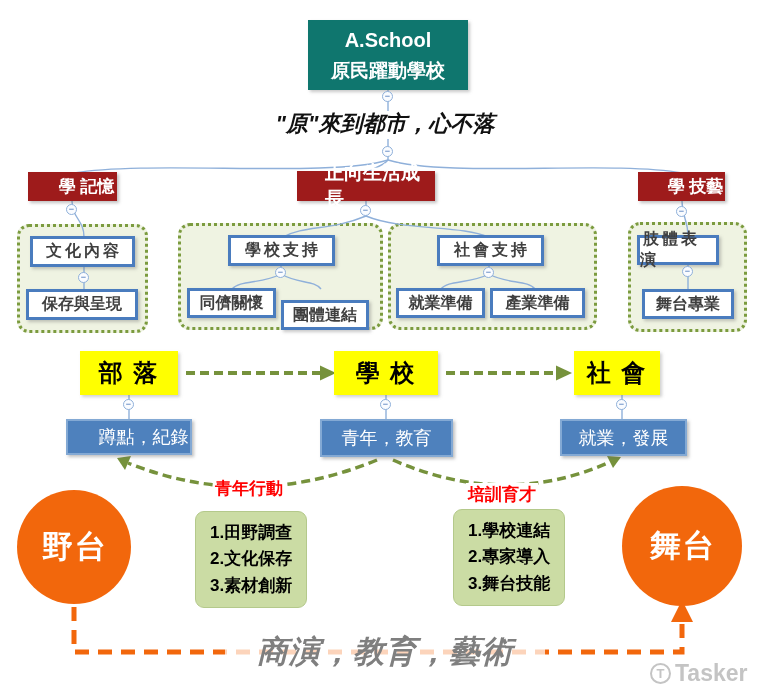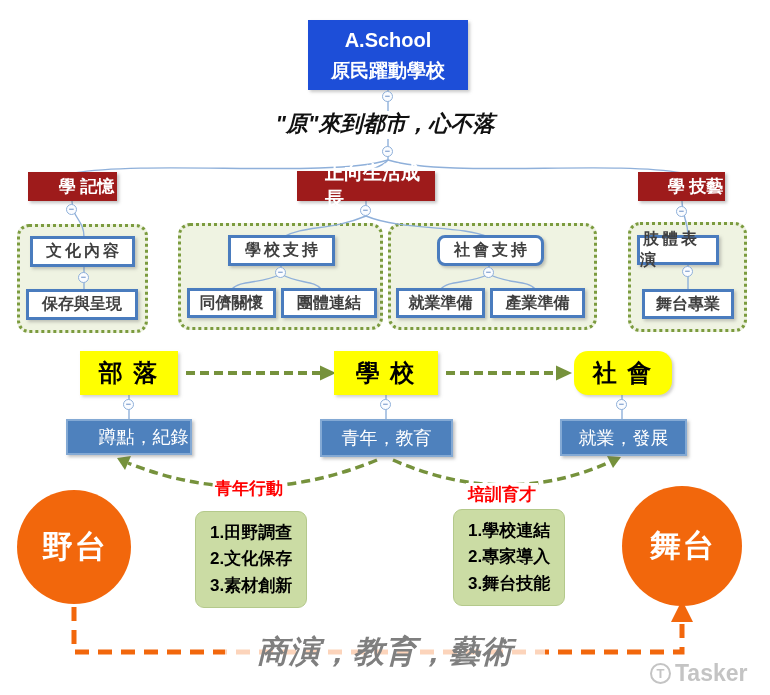--- a/index.html
+++ b/index.html
@@ -30,21 +30,21 @@
     font-size:24px;display:flex;align-items:center;justify-content:center;
     box-sizing:border-box;letter-spacing:2px;box-shadow:2px 2px 3px rgba(120,120,120,.35);
   }
   .bbox{
     position:absolute;z-index:3;background:#4E81BD;border:2px solid #83A9D4;
     color:#fff;font-size:18px;display:flex;align-items:center;justify-content:center;
     box-sizing:border-box;box-shadow:2px 2px 3px rgba(100,100,100,.4);
   }
   .rootbox{
     position:absolute;z-index:3;left:308px;top:20px;width:160px;height:70px;
-    background:#1d4ed8;color:#fff;font-weight:bold;display:flex;flex-direction:column;
+    background:#0f766e;color:#fff;font-weight:bold;display:flex;flex-direction:column;
     align-items:center;justify-content:center;line-height:1.55;
     box-shadow:2px 2px 3px rgba(100,100,100,.35);
   }
   .rootbox .l1{font-size:20px;}
   .rootbox .l2{font-size:19px;}
   .subtitle{
     position:absolute;z-index:3;left:235px;top:109px;width:300px;text-align:center;
     font-size:22px;font-weight:bold;font-style:italic;color:#111;
   }
   .collapse{
@@ -148,32 +148,32 @@
 
   <div class="rbox" style="left:28px;top:172px;width:89px;height:29px;font-size:17px;">學 記憶</div>
   <div class="rbox" style="left:297px;top:171px;width:138px;height:30px;font-size:19px;">正向生活成長</div>
   <div class="rbox" style="left:638px;top:172px;width:87px;height:29px;font-size:17px;">學 技藝</div>
 
   <div class="wbox spaced" style="left:30px;top:236px;width:105px;height:31px;">文化內容</div>
   <div class="wbox" style="left:26px;top:289px;width:112px;height:31px;">保存與呈現</div>
 
   <div class="wbox spaced" style="left:228px;top:235px;width:107px;height:31px;">學校支持</div>
   <div class="wbox" style="left:187px;top:288px;width:89px;height:30px;">同儕關懷</div>
-  <div class="wbox" style="left:281px;top:288px;width:96px;height:30px;">團體連結</div>
-
-  <div class="wbox spaced" style="left:437px;top:235px;width:107px;height:31px;border-radius:8px;">社會支持</div>
+  <div class="wbox" style="left:281px;top:300px;width:88px;height:30px;">團體連結</div>
+
+  <div class="wbox spaced" style="left:437px;top:235px;width:107px;height:31px;">社會支持</div>
   <div class="wbox" style="left:396px;top:288px;width:89px;height:30px;">就業準備</div>
   <div class="wbox" style="left:490px;top:288px;width:95px;height:30px;">產業準備</div>
 
   <div class="wbox spaced" style="left:637px;top:235px;width:82px;height:30px;">肢體表演</div>
   <div class="wbox" style="left:642px;top:289px;width:92px;height:30px;text-align:right;">舞台專業</div>
 
   <div class="ybox" style="left:80px;top:351px;width:98px;height:44px;">部 落</div>
   <div class="ybox" style="left:334px;top:351px;width:104px;height:44px;">學 校</div>
-  <div class="ybox" style="left:574px;top:351px;width:98px;height:44px;border-radius:14px;">社 會</div>
+  <div class="ybox" style="left:574px;top:351px;width:86px;height:44px;">社 會</div>
 
   <div class="bbox" style="left:66px;top:419px;width:126px;height:36px;padding-left:29px;">蹲點，紀錄</div>
   <div class="bbox" style="left:320px;top:419px;width:133px;height:38px;">青年，教育</div>
   <div class="bbox" style="left:560px;top:419px;width:127px;height:37px;">就業，發展</div>
 
   <div class="alabel" style="left:213px;top:477px;">青年行動</div>
   <div class="alabel" style="left:466px;top:483px;">培訓育才</div>
 
   <div class="glist" style="left:195px;top:511px;">
     <div>1.田野調查</div>

